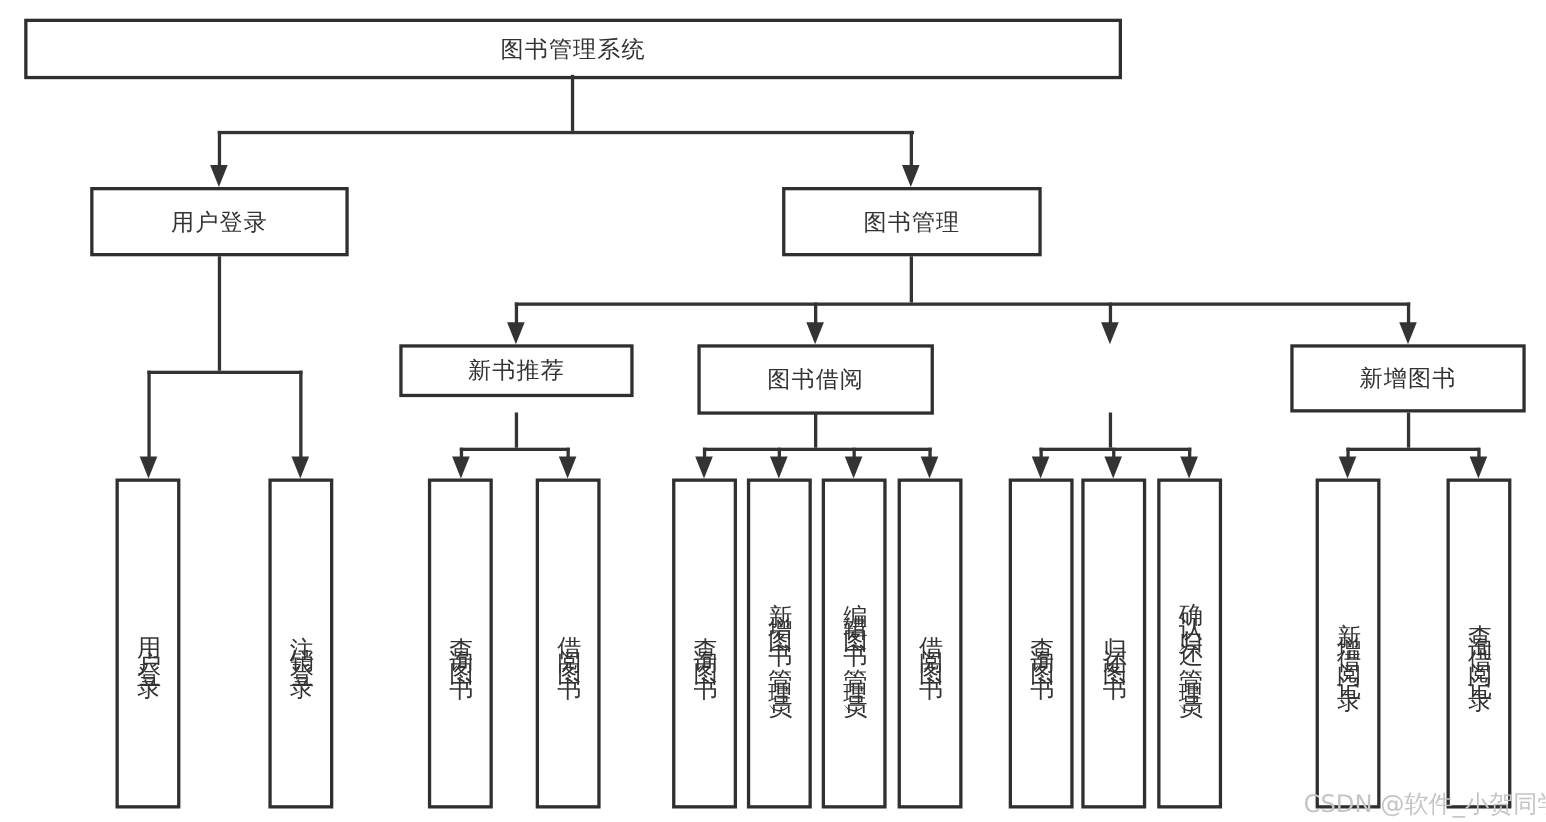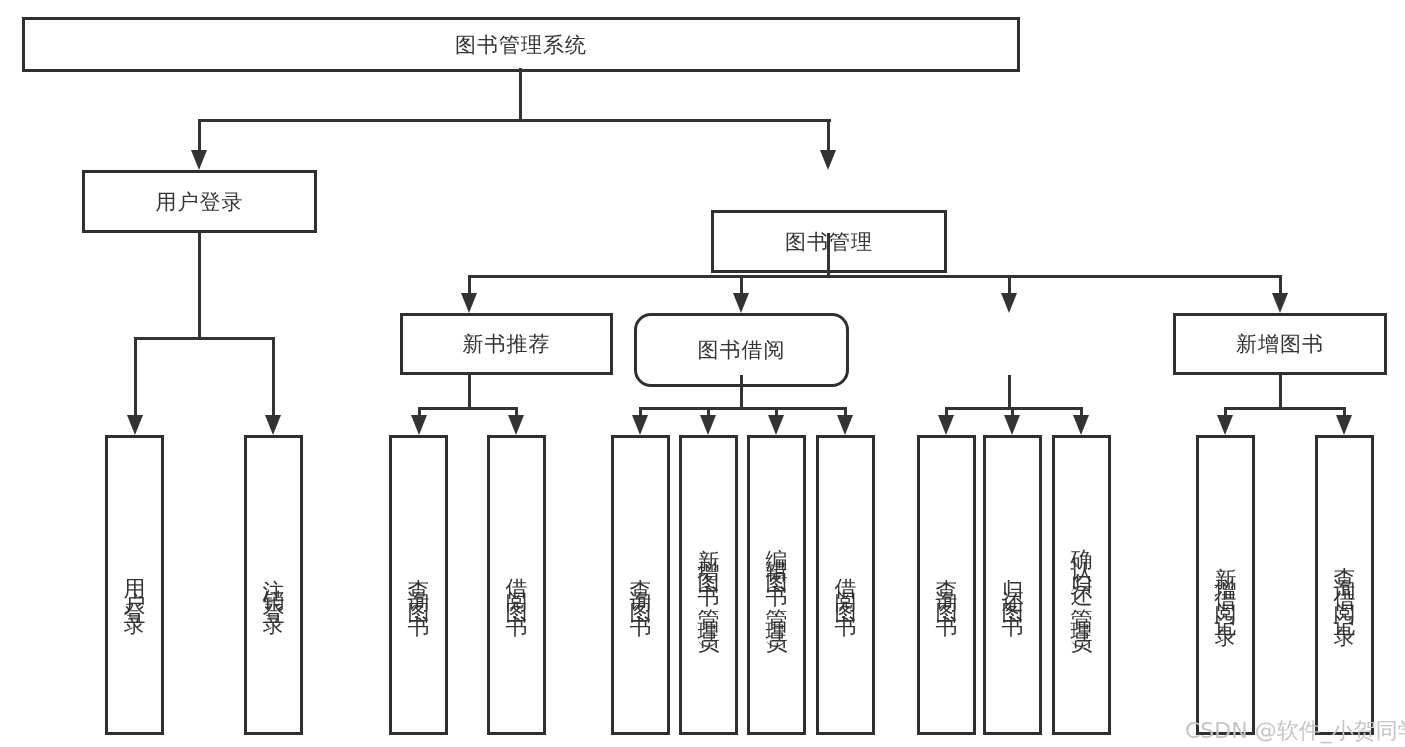--- a/index.html
+++ b/index.html
@@ -54,21 +54,21 @@
   <div class="vline" style="left:519px;top:68px;height:51px;"></div>
   <div class="hline" style="left:198px;top:119px;width:633px;"></div>
   <div class="vline" style="left:198px;top:119px;height:34px;"></div>
   <div class="arrow" style="left:191px;top:150px;"></div>
   <div class="vline" style="left:827px;top:119px;height:34px;"></div>
   <div class="arrow" style="left:820px;top:150px;"></div>
 
   <div class="node h-node" style="left:82px;top:170px;width:235px;height:63px;">
     <span>用户登录</span>
   </div>
-  <div class="node h-node" style="left:711px;top:170px;width:236px;height:63px;margin-top:40px;">
+  <div class="node h-node" style="left:711px;top:170px;width:236px;height:63px;">
     <span>图书管理</span>
   </div>
 
   <div class="vline" style="left:198px;top:233px;height:104px;"></div>
   <div class="hline" style="left:134px;top:337px;width:141px;"></div>
   <div class="vline" style="left:134px;top:337px;height:83px;"></div>
   <div class="arrow" style="left:127px;top:415px;"></div>
   <div class="vline" style="left:272px;top:337px;height:83px;"></div>
   <div class="arrow" style="left:265px;top:415px;"></div>
 
@@ -76,24 +76,24 @@
   <div class="hline" style="left:468px;top:275px;width:814px;"></div>
   <div class="vline" style="left:468px;top:275px;height:24px;"></div>
   <div class="arrow" style="left:461px;top:293px;"></div>
   <div class="vline" style="left:740px;top:275px;height:24px;"></div>
   <div class="arrow" style="left:733px;top:293px;"></div>
   <div class="vline" style="left:1008px;top:275px;height:24px;"></div>
   <div class="arrow" style="left:1001px;top:293px;"></div>
   <div class="vline" style="left:1279px;top:275px;height:24px;"></div>
   <div class="arrow" style="left:1272px;top:293px;"></div>
 
-  <div class="node h-node" style="left:363px;top:313px;width:213px;height:62px;margin-left:37px;">
+  <div class="node h-node" style="left:363px;top:313px;width:213px;height:48px;">
     <span>新书推荐</span>
   </div>
-  <div class="node h-node" style="left:634px;top:313px;width:215px;height:74px;border-radius:17px;">
+  <div class="node h-node" style="left:634px;top:313px;width:215px;height:64px;">
     <span>图书借阅</span>
   </div>
   <div class="node h-node" style="left:1173px;top:313px;width:214px;height:62px;">
     <span>新增图书</span>
   </div>
 
   <div class="vline" style="left:468px;top:375px;height:32px;"></div>
   <div class="hline" style="left:418px;top:407px;width:100px;"></div>
   <div class="vline" style="left:418px;top:407px;height:13px;"></div>
   <div class="arrow" style="left:411px;top:415px;"></div>

